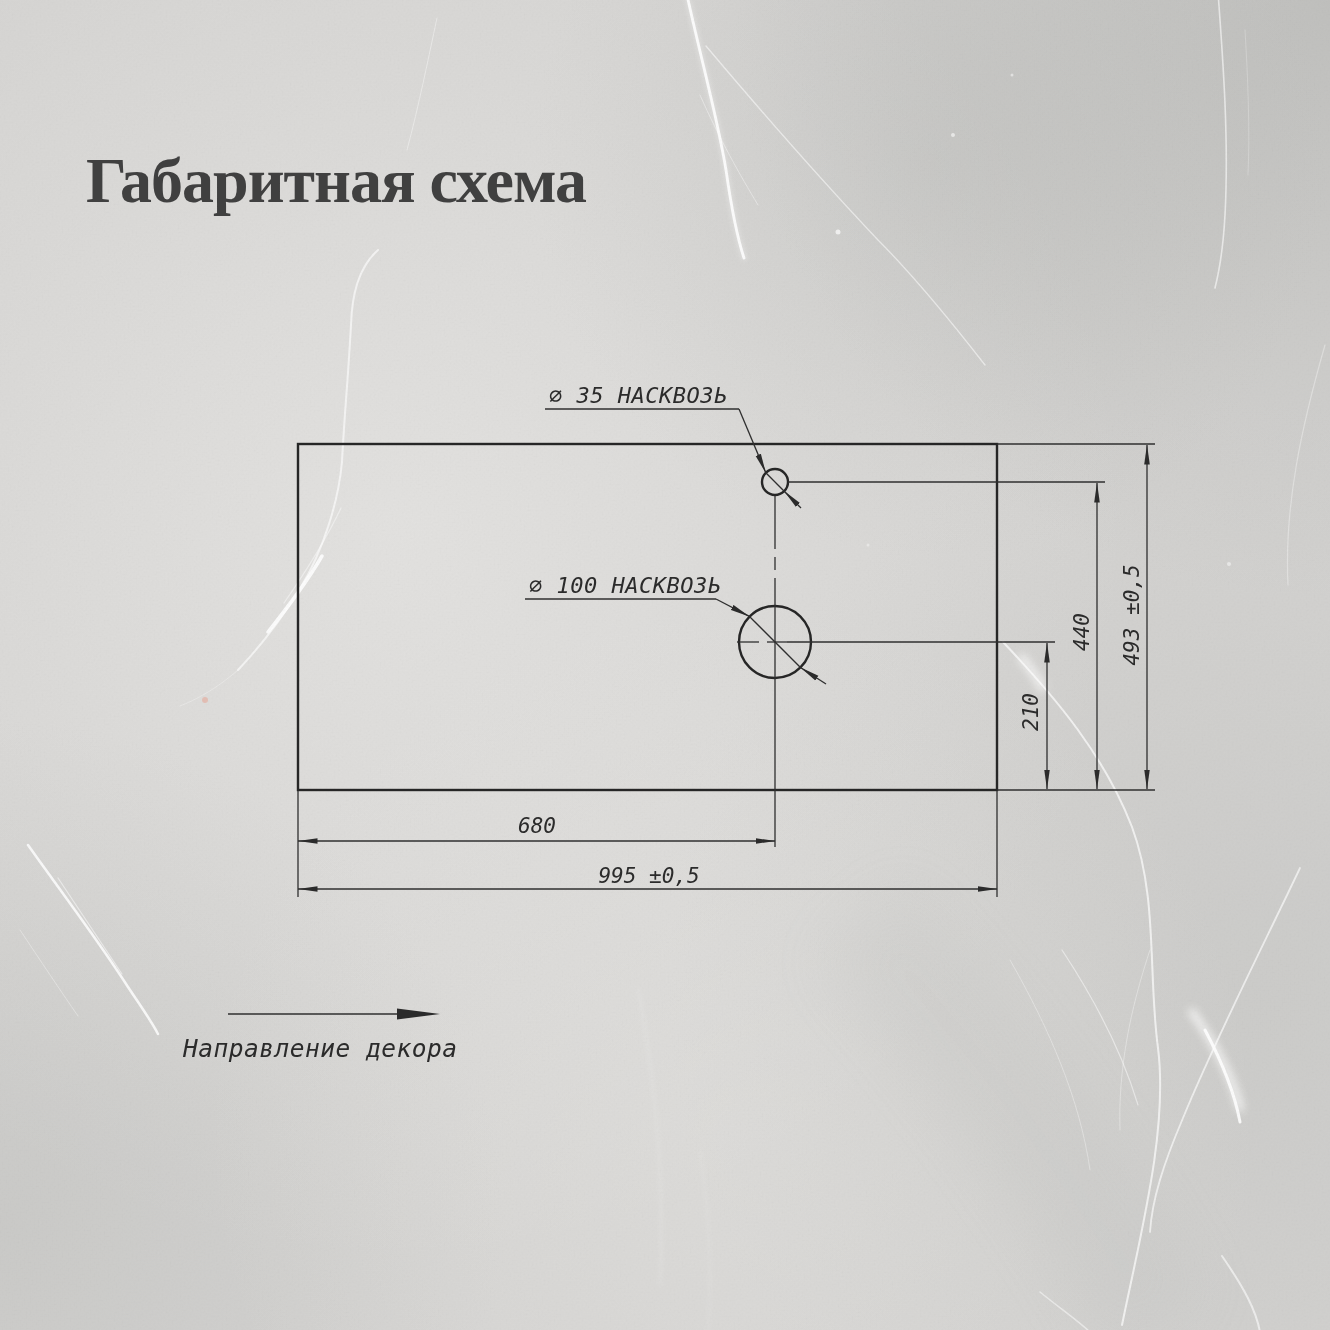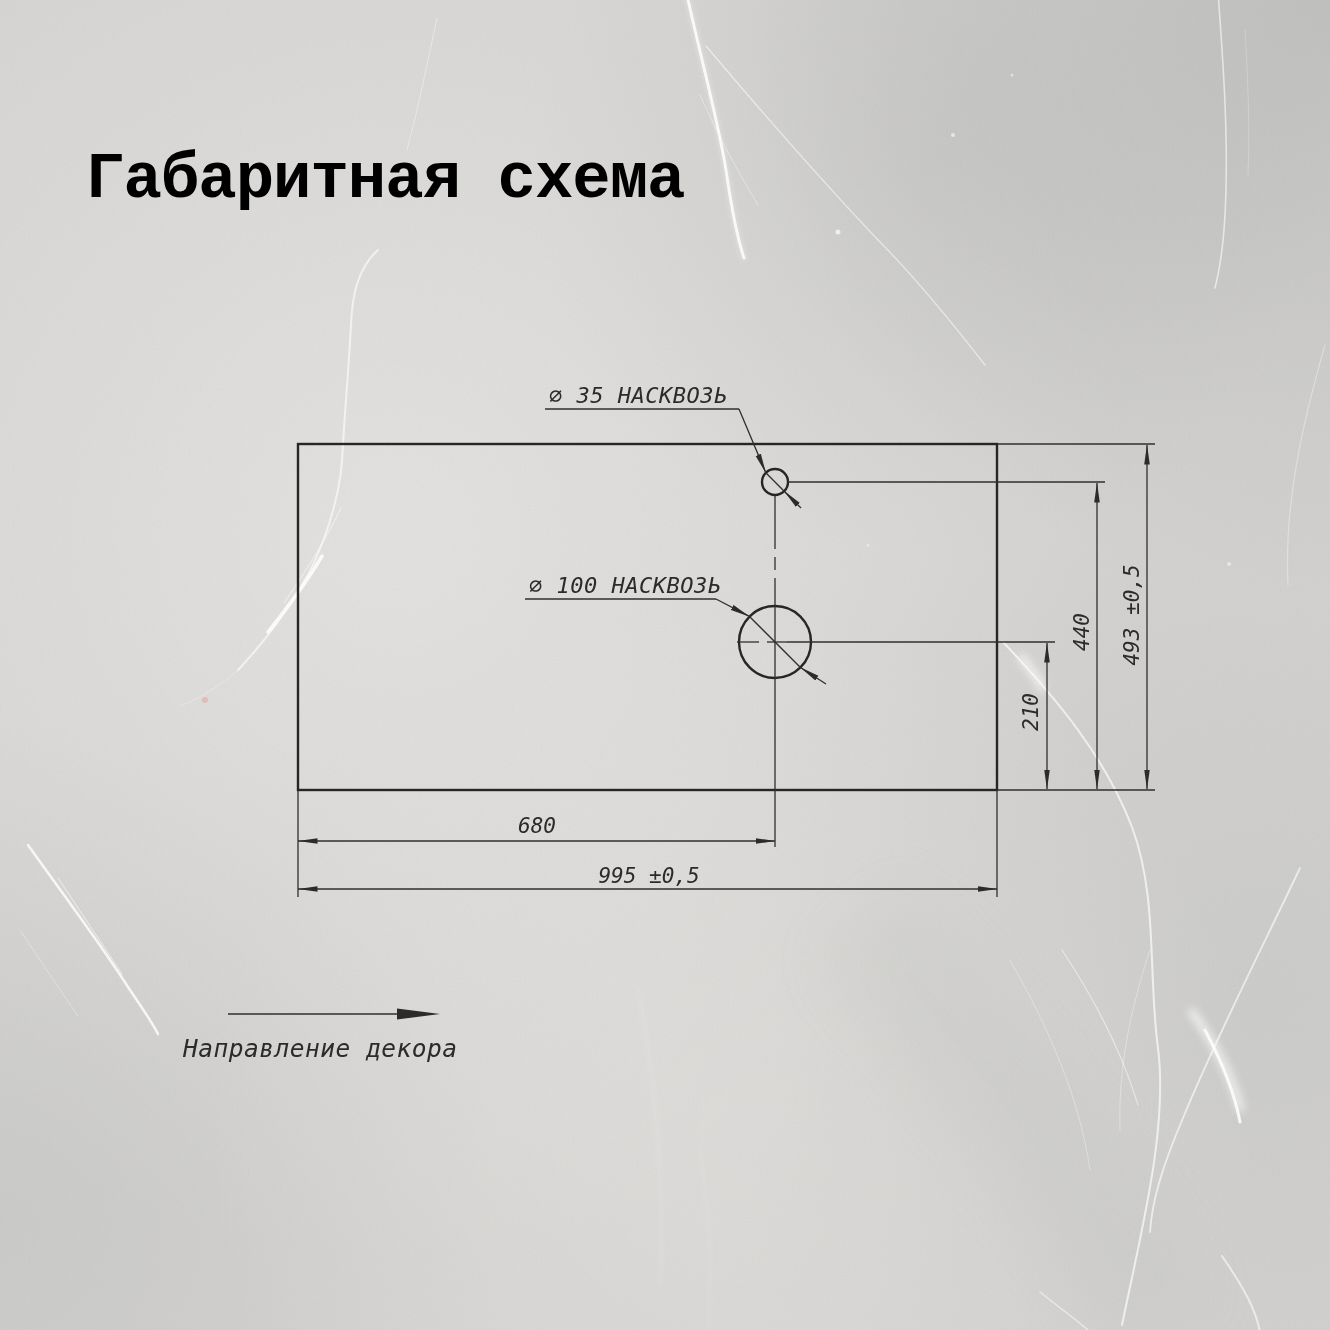--- a/index.html
+++ b/index.html
@@ -3,22 +3,22 @@
 <meta charset="utf-8">
 <style>
   html,body{margin:0;padding:0;background:#c9c9c7;}
   .stage{
     position:relative;width:1330px;height:1330px;overflow:hidden;
     background:#d4d3d1;font-family:"DejaVu Sans",sans-serif;
   }
   .stage svg{position:absolute;left:0;top:0;}
   .title{
     position:absolute;left:86px;top:144px;margin:0;
-    font-family:Liberation Mono, monospace;
-    font-weight:bold;font-size:64px;letter-spacing:-1px;color:#000000;
+    font-family:Liberation Serif, serif;
+    font-weight:bold;font-size:64px;letter-spacing:-1px;color:#404040;
     white-space:nowrap;
   }
   .dtext{
     font-family:"DejaVu Sans Mono","DejaVu Sans",monospace;
     font-style:italic;fill:#2b2b2b;
   }
   .lbl{font-size:22px;letter-spacing:0.5px;}
   .dim{font-size:21px;}
   .decor{font-size:24.5px;letter-spacing:0.5px;}
   .ln{stroke:#2f2f2f;stroke-width:1.3;fill:none;}

